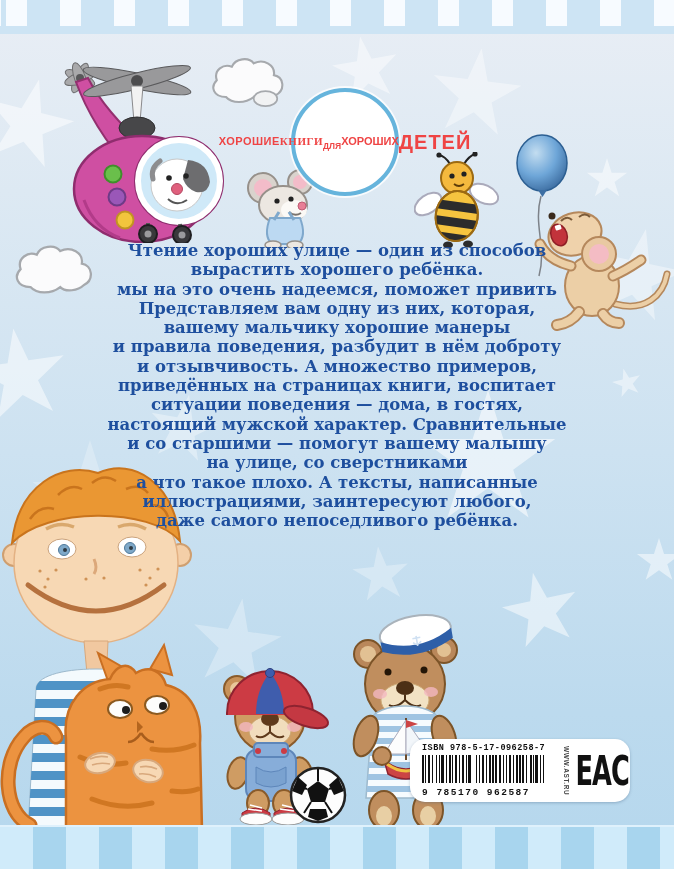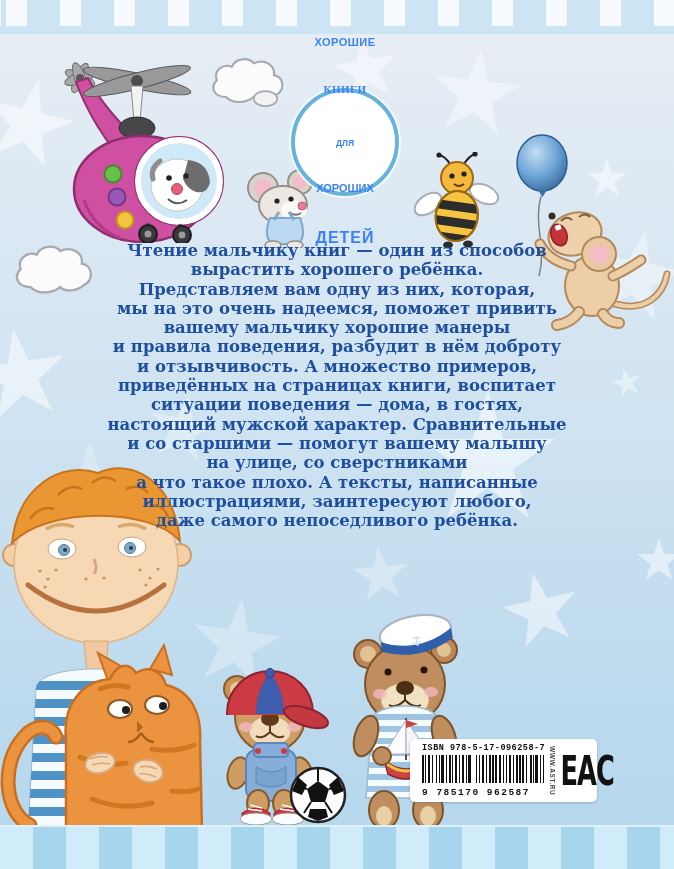--- a/index.html
+++ b/index.html
@@ -15,37 +15,37 @@
     background-position:6px 0;}
   .band-bottom{position:absolute;left:0;top:825px;width:100%;height:44px;z-index:30;
     background:repeating-linear-gradient(90deg,#d0ebfa 0 33px,#a8d5ee 33px 66px);
     border-top:2px solid #dff1fc;}
   
   .star{position:absolute;background:#fff;
     clip-path:polygon(50% 0%,61% 35%,98% 35%,68% 57%,79% 91%,50% 70%,21% 91%,32% 57%,2% 35%,39% 35%);}
   
   .badge{position:absolute;left:291px;top:88px;width:100px;height:100px;border-radius:50%;
     background:#fff;border:4px solid #66b4dc;z-index:6;
-    display:flex;flex-direction:column;align-items:center;justify-content:center;
-    color:#3b82f6;font-weight:bold;text-align:center;line-height:1.05;
-    box-shadow:0 0 0 2px rgba(255,255,255,.8);gap:35px;}
+    display:flex;flex-direction:row;align-items:center;justify-content:center;
+    color:#ef4444;font-weight:bold;text-align:center;line-height:1.05;
+    box-shadow:0 0 0 2px rgba(255,255,255,.8);}
   .badge .b1{font-size:11px;letter-spacing:.5px;}
   .badge .b2{font-size:11px;letter-spacing:.5px;font-family:Liberation Serif, serif;}
   .badge .b3{font-size:8.5px;margin-top:9px;}
   .badge .b4{font-size:11px;}
-  .badge .b5{font-size:16px;letter-spacing:1px;}
+  .badge .b5{font-size:20px;letter-spacing:1px;}
   
   .annotation{position:absolute;left:0;top:241px;width:674px;z-index:8;
     text-align:center;color:#1e4f9e;font-family:"DejaVu Serif",serif;
     font-weight:bold;font-size:16.5px;line-height:19.3px;}
   
   .ill{position:absolute;z-index:5;}
   
-  .bcbox{position:absolute;left:410px;top:739px;width:187px;height:63px;background:#fff;
-    border-radius:5px;z-index:25;box-shadow:0 1px 3px rgba(60,90,120,.35);
+  .bcbox{position:absolute;left:410px;top:739px;width:220px;height:63px;background:#fff;
+    border-radius:15px;z-index:25;box-shadow:0 1px 3px rgba(60,90,120,.35);
     display:flex;align-items:stretch;}
   .bc-left{width:138px;padding:4px 0 3px 12px;display:flex;flex-direction:column;}
   .bc-isbn{font-family:"Liberation Mono",monospace;font-size:8.5px;font-weight:bold;
     color:#111;letter-spacing:.5px;white-space:nowrap;}
   .bc-bars{height:28px;margin-top:2px;width:122px;
     background:repeating-linear-gradient(90deg,#111 0 1.5px,#fff 1.5px 3px,#111 3px 4px,#fff 4px 5.5px,#111 5.5px 8px,#fff 8px 10px,#111 10px 11px,#fff 11px 13.5px);}
   .bc-digits{font-family:"Liberation Mono",monospace;font-size:9.5px;font-weight:bold;
     color:#111;letter-spacing:1.5px;margin-top:4px;white-space:nowrap;}
   .bc-site{width:14px;display:flex;align-items:center;justify-content:center;
     writing-mode:vertical-rl;font-size:6.5px;color:#444;letter-spacing:.6px;font-weight:bold;}
@@ -194,24 +194,24 @@
     <path d="M76,140 C60,136 50,128 45,118" stroke="#eccfa6" stroke-width="7" fill="none" stroke-linecap="round"></path>
     <path d="M118,150 C132,144 140,138 146,134" stroke="#b5885c" stroke-width="11" fill="none" stroke-linecap="round"></path>
     <path d="M118,150 C132,144 140,138 146,134" stroke="#eccfa6" stroke-width="7" fill="none" stroke-linecap="round"></path>
     <path d="M84,186 C78,194 70,198 62,199" stroke="#b5885c" stroke-width="12" fill="none" stroke-linecap="round"></path>
     <path d="M84,186 C78,194 70,198 62,199" stroke="#eccfa6" stroke-width="8" fill="none" stroke-linecap="round"></path>
     <path d="M108,188 C112,194 118,197 124,197" stroke="#b5885c" stroke-width="12" fill="none" stroke-linecap="round"></path>
     <path d="M108,188 C112,194 118,197 124,197" stroke="#eccfa6" stroke-width="8" fill="none" stroke-linecap="round"></path>
   </svg>
 
   <div class="annotation">
-    <div>Чтение мальчику книг — один из способов</div>
+    <div>Чтение хороших улице — один из способов</div>
     <div>вырастить хорошего ребёнка.</div>
+    <div>мы на это очень надеемся, поможет привить</div>
     <div>Представляем вам одну из них, которая,</div>
-    <div>мы на это очень надеемся, поможет привить</div>
     <div>вашему мальчику хорошие манеры</div>
     <div>и правила поведения, разбудит в нём доброту</div>
     <div>и отзывчивость. А множество примеров,</div>
     <div>приведённых на страницах книги, воспитает</div>
     <div>ситуации поведения — дома, в гостях,</div>
     <div>настоящий мужской характер. Сравнительные</div>
     <div>и со старшими — помогут вашему малышу</div>
     <div>на улице, со сверстниками</div>
     <div>а что такое плохо. А тексты, написанные</div>
     <div>иллюстрациями, заинтересуют любого,</div>

